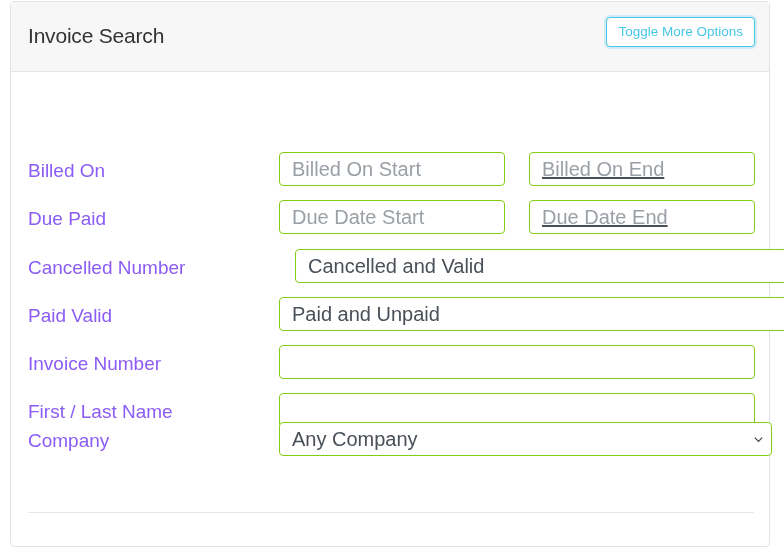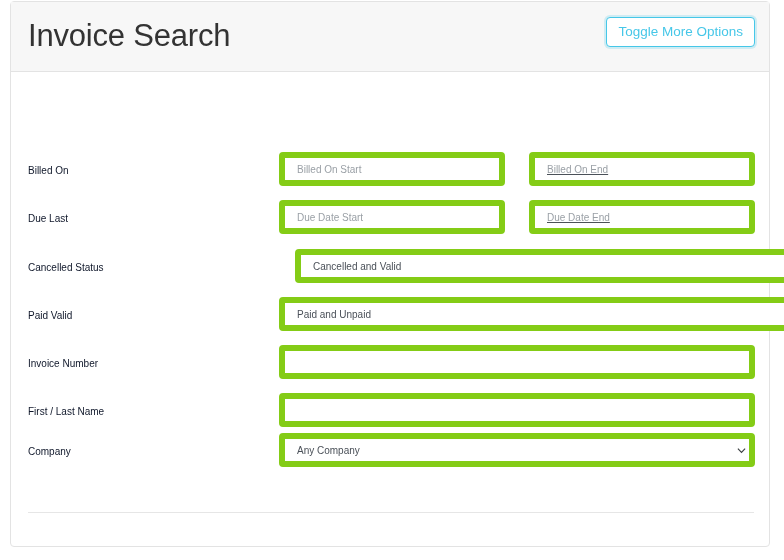--- a/index.html
+++ b/index.html
@@ -30,21 +30,21 @@
     background: #f7f7f7;
     border-bottom: 1px solid #e3e3e3;
     box-sizing: border-box;
     position: relative;
   }
 
   .page-title {
     position: absolute;
     left: 17px;
     top: 14px;
-    font-size: 31px;
+    font-size: 21px;
     font-weight: 400;
     color: #333333;
     letter-spacing: -0.2px;
     line-height: 40px;
     white-space: nowrap;
   }
 
   .toggle-btn {
     position: absolute;
     right: 14px;
@@ -74,35 +74,35 @@
     position: absolute;
     left: 0;
     right: 0;
     height: 38px;
   }
 
   .form-label {
     position: absolute;
     left: 17px;
     top: 9px;
-    font-size: 10px;
-    color: #0f172a;
+    font-size: 19px;
+    color: #8b5cf6;
     line-height: 20px;
     white-space: nowrap;
   }
 
   .field {
     position: absolute;
     box-sizing: border-box;
     height: 34px;
-    border: 6px solid #84cc16;
+    border: 1px solid #84cc16;
     border-radius: 4px;
     background: #ffffff;
     font-family: "Liberation Sans", sans-serif;
-    font-size: 10px;
+    font-size: 20px;
     color: #4a5058;
     padding: 0 12px;
     outline: none;
   }
   .field::placeholder { color: #9aa0a6; opacity: 1; }
 
   .field-half-left  { left: 268px; width: 226px; }
   .field-half-right { left: 518px; width: 226px; text-decoration: underline; }
   .field-full       { left: 268px; width: 476px; }
 
@@ -160,27 +160,27 @@
 
   <div class="card-body">
 
     <div class="form-row" style="top:80px;">
       <div class="form-label">Billed On</div>
       <input class="field field-half-left" type="text" placeholder="Billed On Start" style="">
       <input class="field field-half-right" type="text" placeholder="Billed On End" style="">
     </div>
 
     <div class="form-row" style="top:128px;">
-      <div class="form-label">Due Last</div>
+      <div class="form-label">Due Paid</div>
       <input class="field field-half-right" type="text" placeholder="Due Date End" style="">
       <input class="field field-half-left" type="text" placeholder="Due Date Start" style="">
     </div>
 
     <div class="form-row" style="top:177px;">
-      <div class="form-label">Cancelled Status</div>
+      <div class="form-label">Cancelled Number</div>
       <div class="select-wrap" style="left:268px;width:536px;margin-left:16px;">
         <select class="field">
           <option>Cancelled and Valid</option>
         </select>
         <span class="chevron">
           <svg viewBox="0 0 10 10" width="9" height="9">
               <path d="M1 3 L5 7 L9 3" fill="none" stroke="#3c4043" stroke-width="1.3"></path>
             </svg>
         </span>
       </div>
@@ -203,23 +203,23 @@
     <div class="form-row" style="top:273px;">
       <div class="form-label">Invoice Number</div>
       <input class="field field-full" type="text" placeholder="" style="">
     </div>
 
     <div class="form-row" style="top:321px;">
       <div class="form-label">First / Last Name</div>
       <input class="field field-full" type="text" placeholder="" style="">
     </div>
 
-    <div class="form-row" style="top:361px;">
+    <div class="form-row" style="top:350px;">
       <div class="form-label">Company</div>
-      <div class="select-wrap" style="left:268px;width:476px;">
+      <div class="select-wrap" style="left:268px;width:476px;padding-left:17px;">
         <select class="field">
           <option>Any Company</option>
         </select>
         <span class="chevron">
           <svg viewBox="0 0 10 10" width="9" height="9">
               <path d="M1 3 L5 7 L9 3" fill="none" stroke="#3c4043" stroke-width="1.3"></path>
             </svg>
         </span>
       </div>
     </div>

